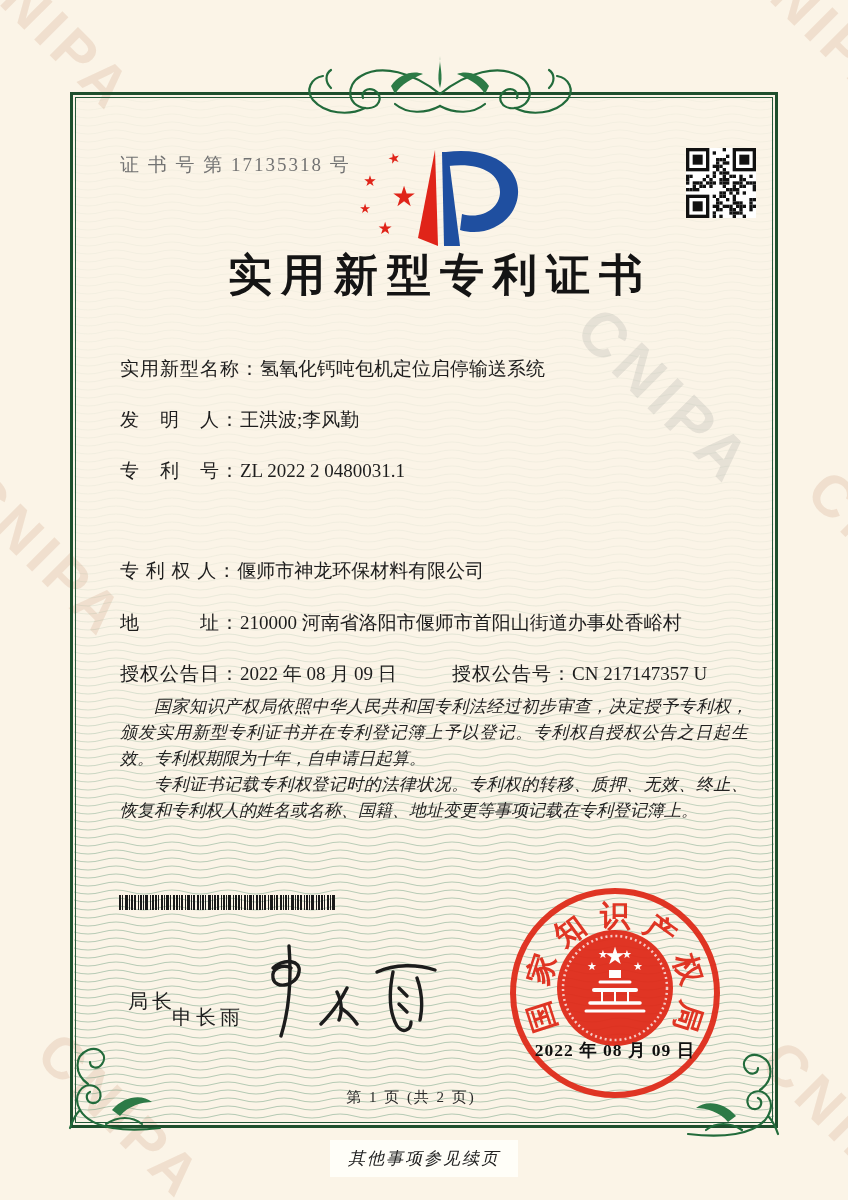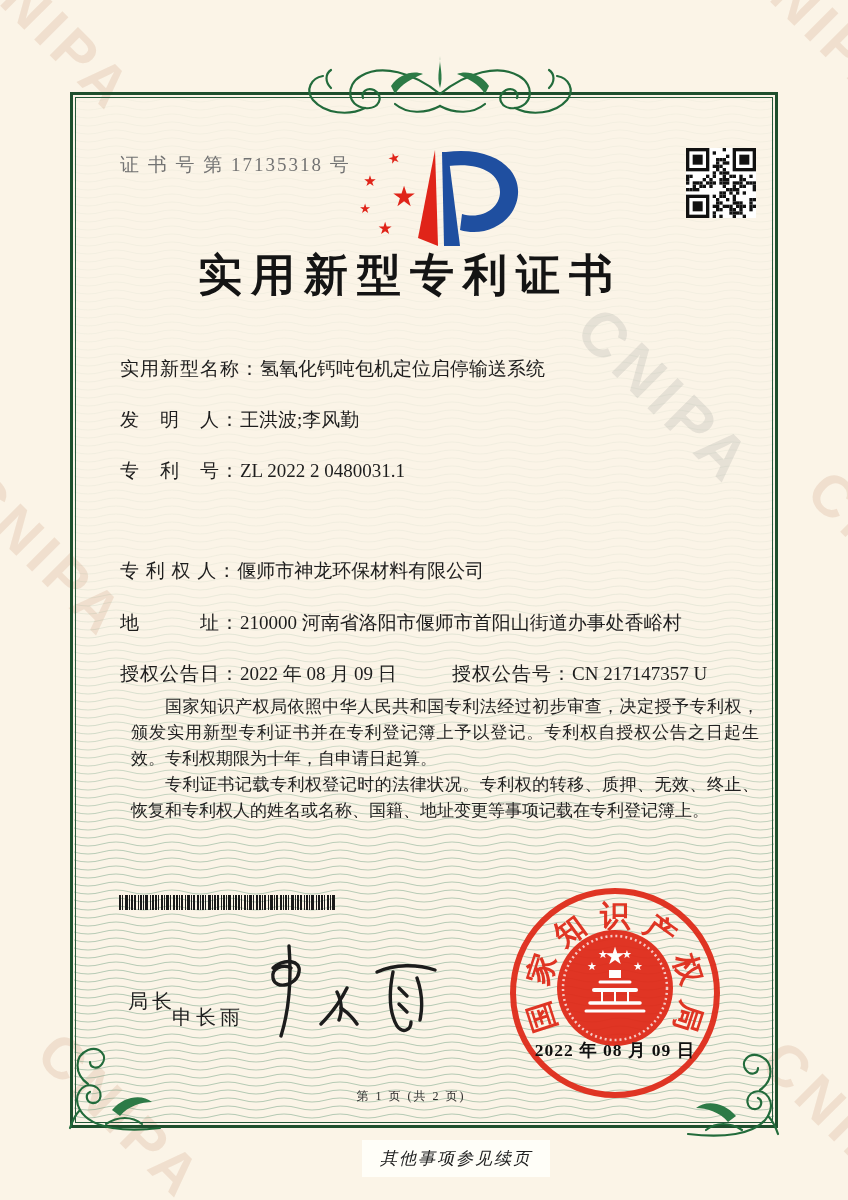--- a/index.html
+++ b/index.html
@@ -30,50 +30,50 @@
 
   .ornament{position:absolute;pointer-events:none;}
   .orn-top{left:295px;top:52px;}
   .orn-bl{left:48px;top:1040px;}
   .orn-br{left:682px;top:1046px;transform:scaleX(-1);}
 
   
   .cert-no{position:absolute;left:120px;top:152px;font-size:19px;letter-spacing:2px;color:#737373;}
   .logo{position:absolute;left:360px;top:146px;}
   .qr{position:absolute;left:686px;top:148px;width:70px;height:70px;}
-  .title{position:absolute;left:56px;top:246px;width:708px;text-align:center;
+  .title{position:absolute;left:86px;top:246px;width:708px;text-align:center;
          font-size:44px;font-weight:bold;letter-spacing:9px;color:#141414;}
 
   
   .row{position:absolute;left:120px;font-size:19px;color:#1d1d1d;white-space:nowrap;}
   .row .lab{letter-spacing:1px;}
   .r1{top:356px;} .r2{top:407px;} .r3{top:458px;}
   .r4{top:508px;} .r5{top:558px;} .r6{top:610px;}
   .rg1{top:661px;} .rg2{top:661px;left:452px;}
 
   
   .body-text{position:absolute;left:120px;top:694px;width:628px;
-             font-size:17px;line-height:26px;text-align:justify;color:#222;margin-left:11px;}
+             font-style:italic;font-size:17px;line-height:26px;text-align:justify;color:#222;}
   .body-text p{margin:0;text-indent:2em;}
 
   
   .barcode{position:absolute;left:119px;top:895px;}
   .signer-title{position:absolute;left:128px;top:988px;font-size:20px;letter-spacing:4px;
                 font-family:"Liberation Sans","DejaVu Sans",sans-serif;color:#222;}
   .signer-name{position:absolute;left:128px;top:1004px;font-size:20px;letter-spacing:4px;
                font-family:"Liberation Sans","DejaVu Sans",sans-serif;color:#222;margin-left:44px;}
   .sig{position:absolute;left:245px;top:938px;}
   .seal{position:absolute;left:506px;top:884px;opacity:.95;}
   .seal-date{position:absolute;left:506px;top:1038px;width:218px;text-align:center;
              font-size:17.5px;letter-spacing:1px;color:#101010;font-weight:bold;}
   .page-indicator{position:absolute;left:70px;top:1088px;width:682px;text-align:center;
-                  font-size:12px;letter-spacing:2px;color:#2a2a2a;}
+                  font-size:15px;letter-spacing:2px;color:#2a2a2a;}
   .cont-note{position:absolute;left:424px;top:1140px;transform:translateX(-50%);
              background:#fffef8;padding:7px 18px;font-size:17px;font-style:italic;
-             letter-spacing:2px;color:#222;margin-left:32px;}
+             letter-spacing:2px;color:#222;}
 </style>
 </head>
 <body>
 
 <div class="page">
 
   <span class="wm wm-tan w1">CNIPA</span>
   <span class="wm wm-tan w2">CNIPA</span>
   <span class="wm wm-gray w3">CNIPA</span>
   <span class="wm wm-tan w4">CNIPA</span>

